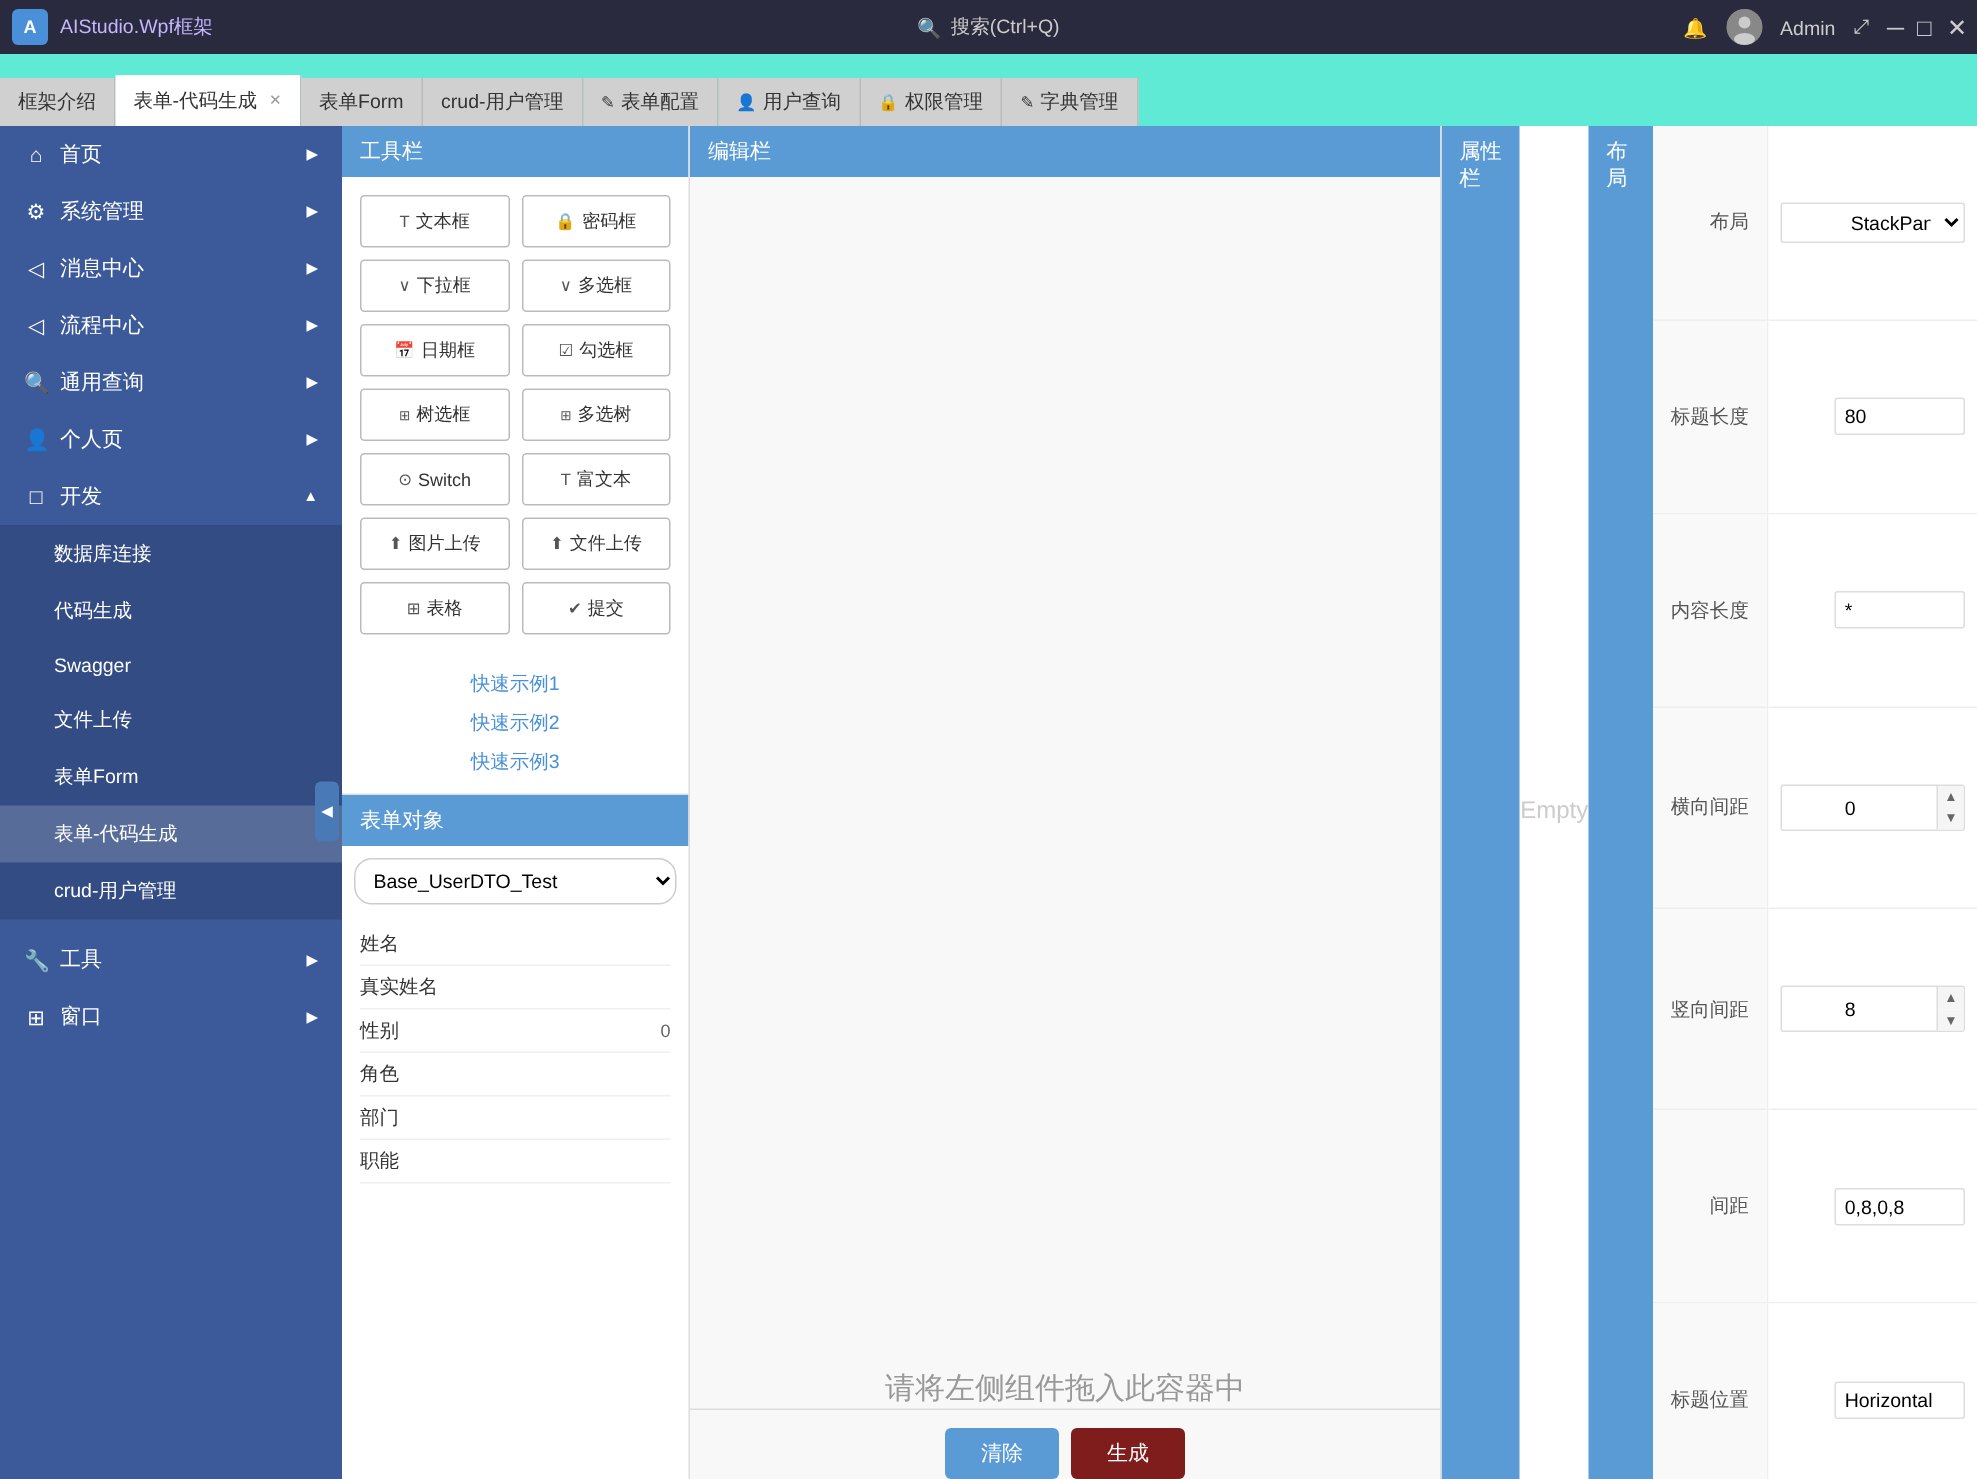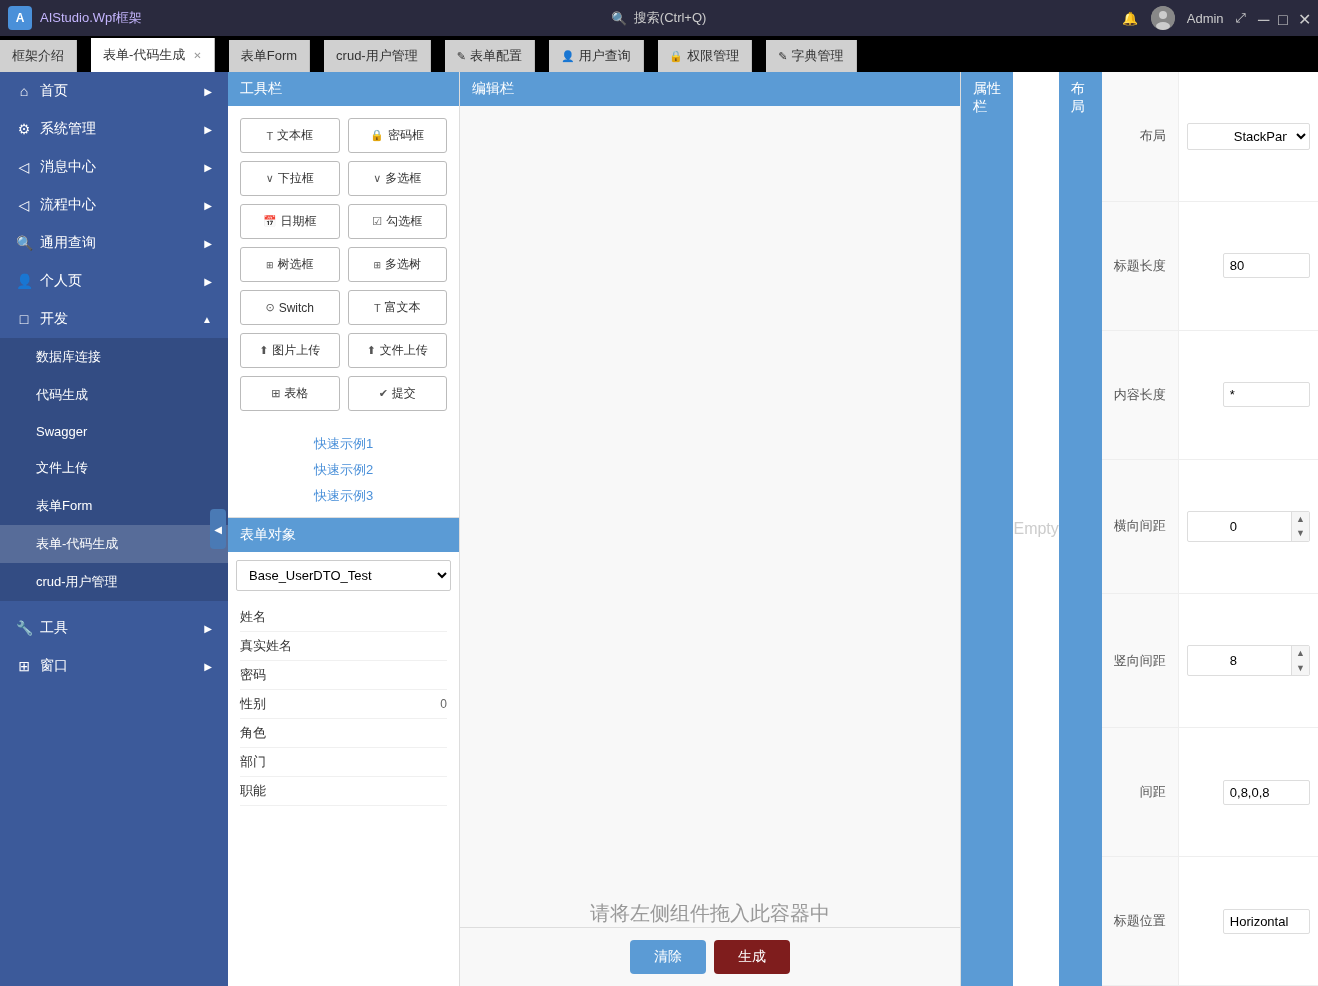--- a/index.html
+++ b/index.html
@@ -19,28 +19,27 @@
     .title-bar-logo { width: 24px; height: 24px; background: #4a90d9; border-radius: 4px; display: flex; align-items: center; justify-content: center; font-weight: bold; font-size: 12px; color: white; }
     .title-bar-title { font-size: 13px; color: #c4b5fd; }
     .title-bar-center { position: absolute; left: 50%; transform: translateX(-50%); display: flex; align-items: center; gap: 6px; color: #ccc; font-size: 13px; }
     .title-bar-right { display: flex; align-items: center; gap: 12px; }
     .admin-avatar { width: 24px; height: 24px; border-radius: 50%; background: #888; display: flex; align-items: center; justify-content: center; font-size: 10px; overflow: hidden; }
     .win-controls { display: flex; gap: 8px; }
     .win-btn { width: 12px; height: 12px; color: #ccc; cursor: pointer; font-size: 16px; line-height: 1; }
 
     
     .tab-bar {
-      height: 36px;
-      background: #000000;
+      height: 48px;
+      background: #5eead4;
       display: flex;
       align-items: flex-end;
       padding: 0;
       border-bottom: none;
       overflow: hidden;
-      gap: 14px;
     }
     .tab {
       height: 32px;
       padding: 0 12px;
       display: flex;
       align-items: center;
       gap: 4px;
       cursor: pointer;
       font-size: 13px;
       background: #d0d0d0;
@@ -121,21 +120,21 @@
     
     .form-object-panel {
       border-top: 1px solid #ddd;
       flex-shrink: 0;
     }
     .form-object-select {
       margin: 8px;
       width: calc(100% - 16px);
       padding: 6px 8px;
       border: 1px solid #ccc;
-      border-radius: 2px;
+      border-radius: 12px;
       font-size: 13px;
       background: white;
     }
     .form-fields { padding: 4px 12px; overflow-y: auto; max-height: 220px; }
     .form-field-row {
       display: flex;
       align-items: center;
       padding: 5px 0;
       border-bottom: 1px solid #f0f0f0;
       font-size: 13px;
@@ -456,24 +455,20 @@
         <div class="form-fields">
           <div class="form-field-row">
             <span class="form-field-name">姓名</span>
             <span class="form-field-value"></span>
           </div>
           <div class="form-field-row">
             <span class="form-field-name">真实姓名</span>
             <span class="form-field-value"></span>
           </div>
           <div class="form-field-row">
-            <span class="form-field-name">密码</span>
-            <span class="form-field-value"></span>
-          </div>
-          <div class="form-field-row">
             <span class="form-field-name">性别</span>
             <span class="form-field-value">0</span>
           </div>
           <div class="form-field-row">
             <span class="form-field-name">角色</span>
             <span class="form-field-value"></span>
           </div>
           <div class="form-field-row">
             <span class="form-field-name">部门</span>
             <span class="form-field-value"></span>

